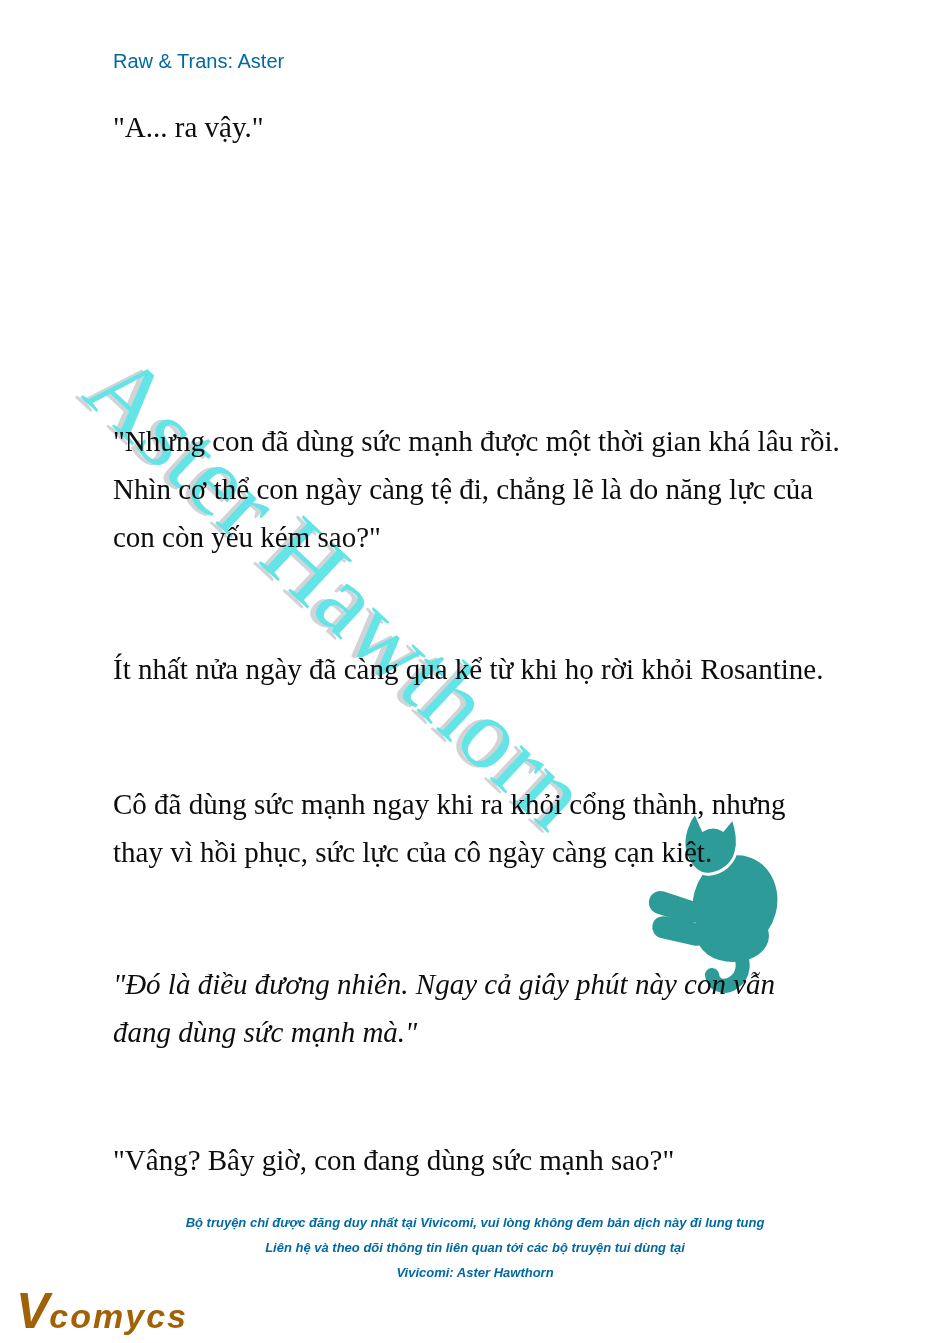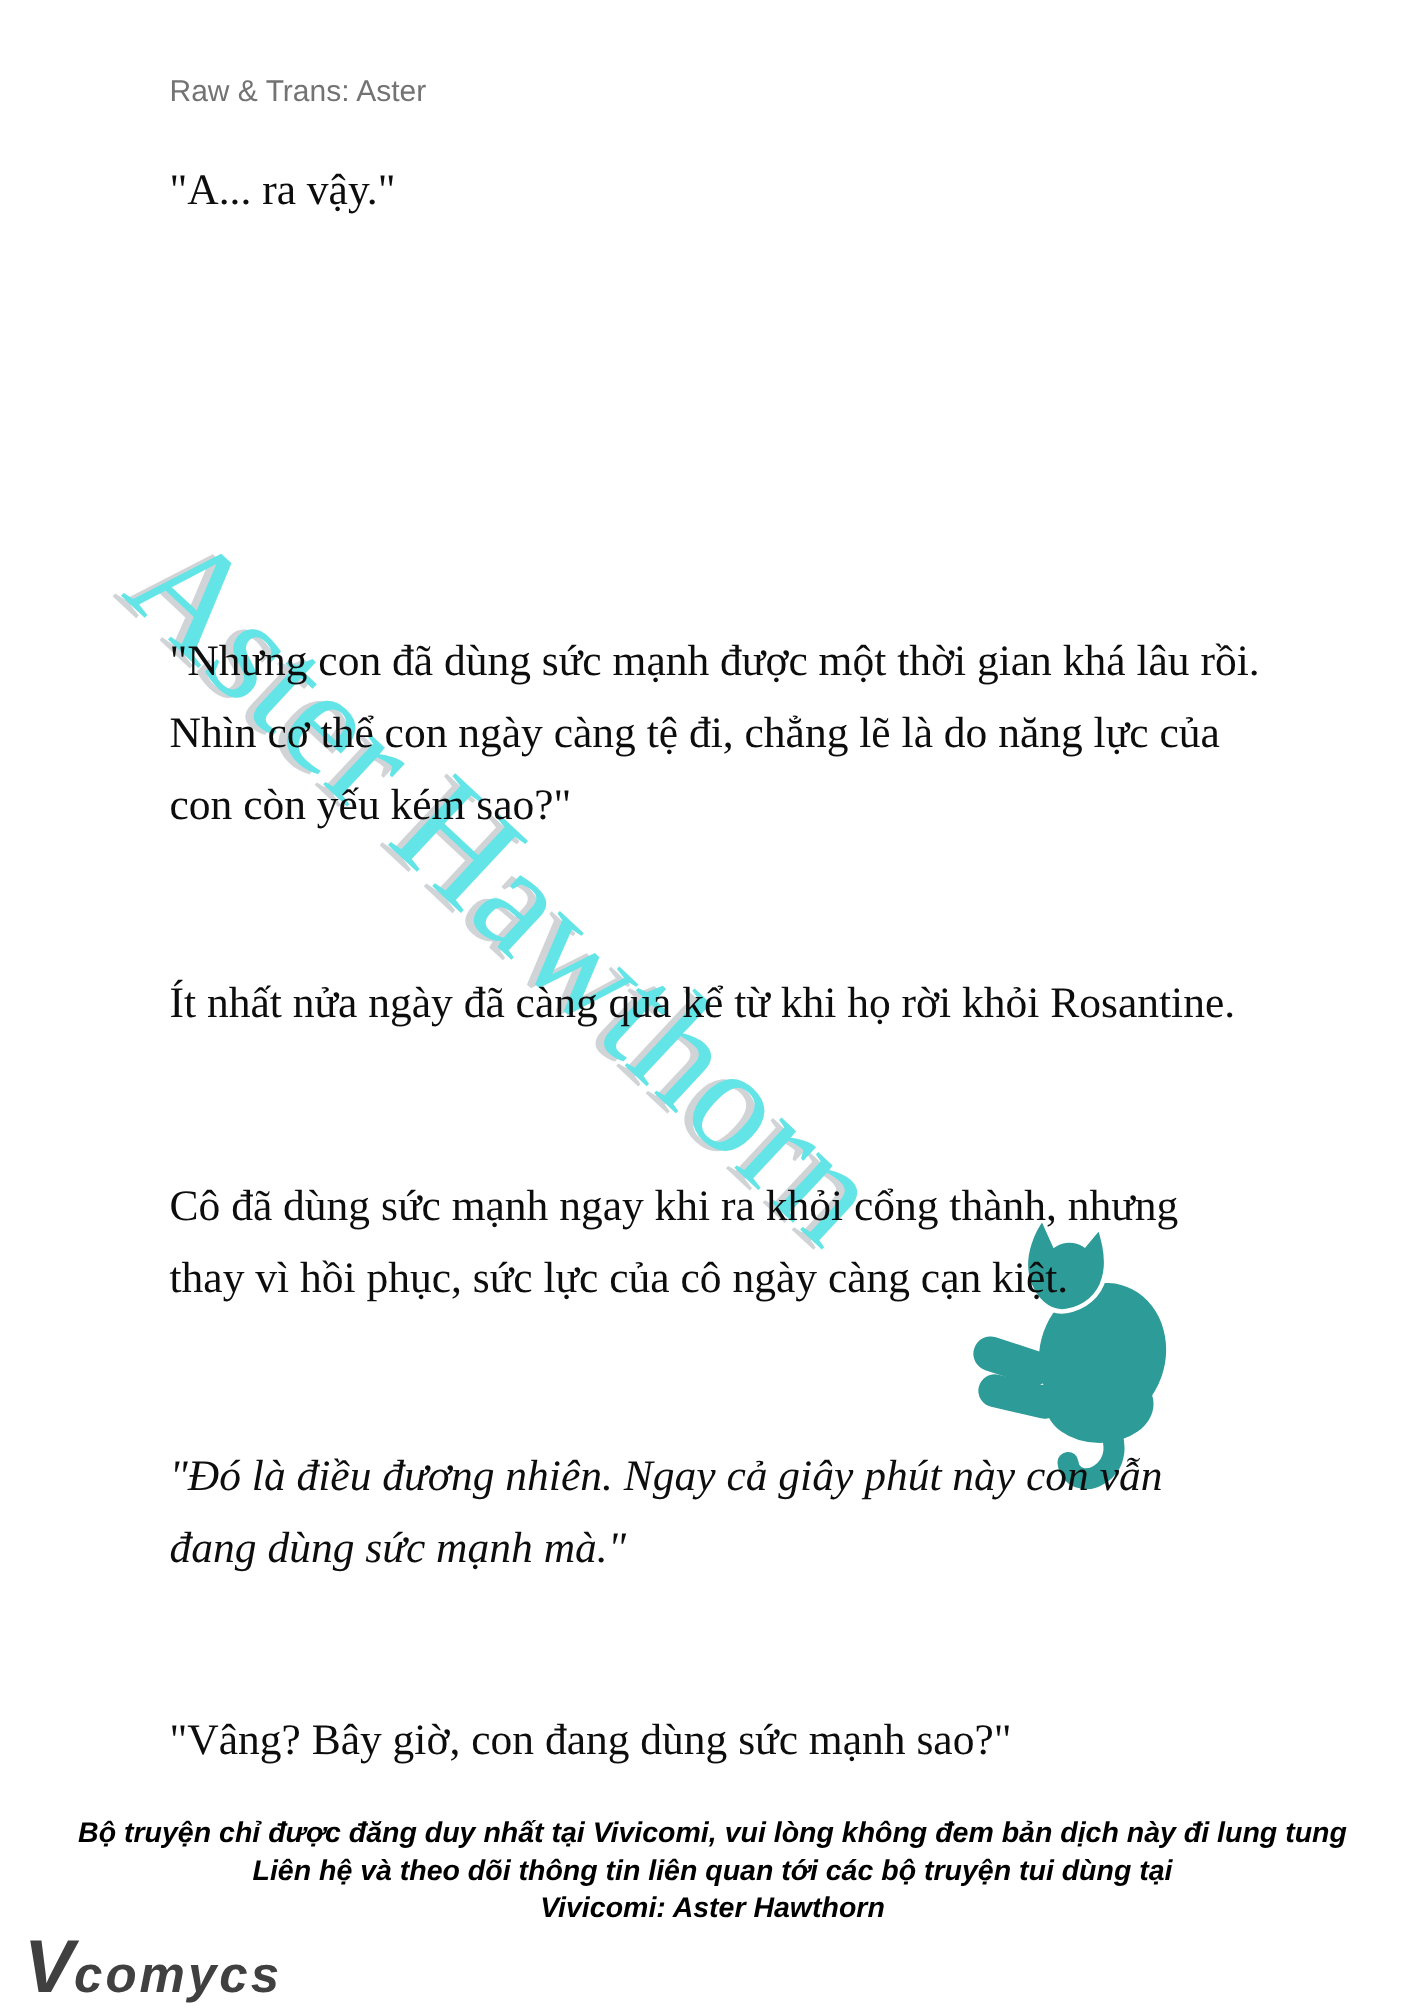--- a/index.html
+++ b/index.html
@@ -26,21 +26,21 @@
     position:absolute;
     left:645px; top:808px;
     width:135px; height:185px;
     z-index:2;
   }
   .credit {
     position:absolute;
     left:113px; top:50px;
     font-family:"Liberation Sans", sans-serif;
     font-size:20px;
-    color:#737373;
+    color:#0369a1;
     z-index:3;
   }
   .para {
     position:absolute;
     left:113px;
     width:735px;
     margin:0;
     font-size:29px;
     line-height:48px;
     color:#0d0d0d;
@@ -56,35 +56,35 @@
   .p5 { top:960px; }
   .p6 { top:1136px; }
   .footer {
     position:absolute;
     left:0; top:1210px;
     width:100%;
     text-align:center;
     font-family:"Liberation Sans", sans-serif;
     font-style:italic;
     font-weight:bold;
-    font-size:19px;
+    font-size:13px;
     line-height:25px;
-    color:#000000;
+    color:#0369a1;
     z-index:3;
   }
   .footer div { margin:0; }
   .logo {
     position:absolute;
     left:16px; top:1282px;
     font-family:"Liberation Sans", sans-serif;
     font-style:italic;
     font-weight:bold;
     font-size:34px;
     letter-spacing:2px;
-    color:#404040;
+    color:#a16207;
     z-index:3;
   }
   .logo::first-letter { font-size:50px; letter-spacing:0; }
 </style>
 </head>
 <body>
 
 <div class="page">
 
   <div class="watermark">Aster Hawthorn</div>

